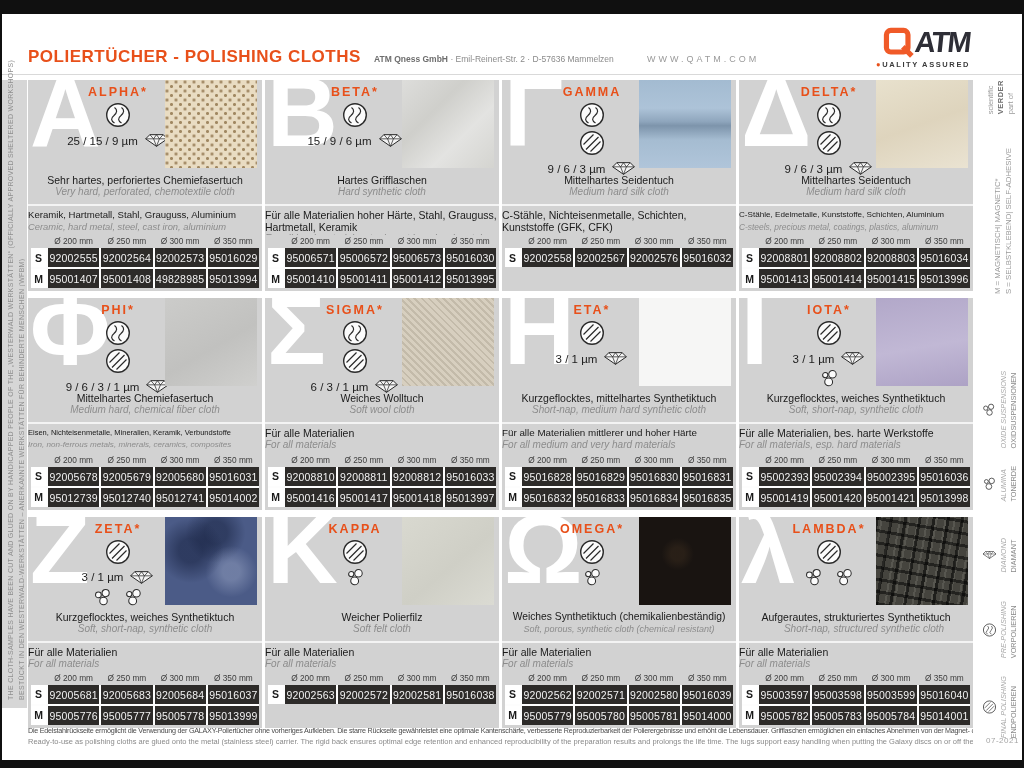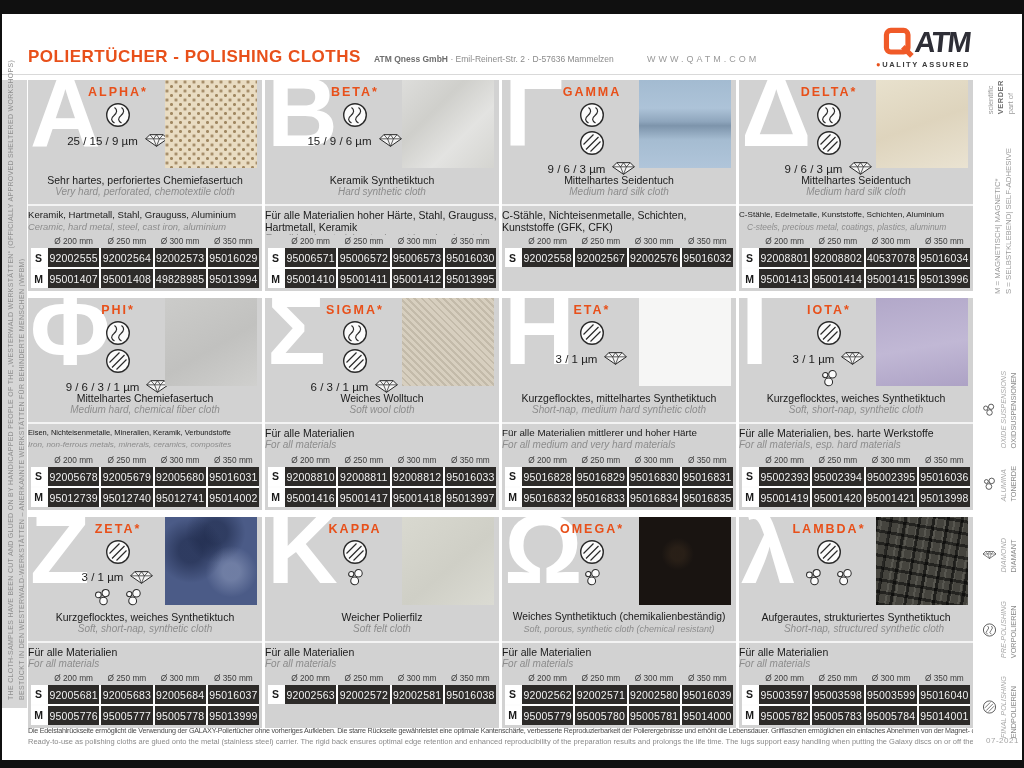--- a/index.html
+++ b/index.html
@@ -204,21 +204,21 @@
     <path d="M7 2 h16 l5 5 -13 9 L2 7 z" fill="rgba(255,255,255,.75)" stroke="#2a2a2a" stroke-width="1.2"></path>
     <path d="M2 7 h26 M7 2 l4.5 5 3.5 -5 3.5 5 4.5 -5 M11.5 7 l3.5 9 3.5 -9" fill="none" stroke="#2a2a2a" stroke-width="0.9"></path>
   </svg>
 </span>
             </div>
 
       </div>
       <div class="swatch sw-light-fleece"></div>
     </div>
     <div class="desc">
-      <div class="de" style="font-size: 10.5px; white-space: nowrap;">Keramik Synthetiktuch</div>
+      <div class="de" style="font-size: 10.5px; white-space: nowrap;">Hartes Grifflaschen</div>
       <div class="en" style="font-size: 10px; white-space: nowrap;">Hard synthetic cloth</div>
     </div>
     <div class="mats">
       <div class="de">Für alle Materialien hoher Härte, Stahl, Grauguss, Hartmetall, Keramik</div>
       <div class="en">For all hard materials, steel, cast iron, hard metal, ceramic</div>
     </div>
     <div class="pn">
       <div class="pn-h-grid">
             <span class="pn-h"></span>
             <span class="pn-h">Ø 200 mm</span>
@@ -330,35 +330,35 @@
 
       </div>
       <div class="swatch sw-cream-silk"></div>
     </div>
     <div class="desc">
       <div class="de" style="font-size: 10.5px; white-space: nowrap;">Mittelhartes Seidentuch</div>
       <div class="en" style="font-size: 10px; white-space: nowrap;">Medium hard silk cloth</div>
     </div>
     <div class="mats">
       <div class="de" style="font-size: 8.1px; white-space: nowrap;">C-Stähle, Edelmetalle, Kunststoffe, Schichten, Aluminium</div>
-      <div class="en" style="font-size: 8.4px; white-space: nowrap; padding-left: 8px;">C-steels, precious metal, coatings, plastics, aluminum</div>
+      <div class="en" style="font-size: 8.4px; white-space: nowrap;">C-steels, precious metal, coatings, plastics, aluminum</div>
     </div>
     <div class="pn">
       <div class="pn-h-grid">
             <span class="pn-h"></span>
             <span class="pn-h">Ø 200 mm</span>
             <span class="pn-h">Ø 250 mm</span>
             <span class="pn-h">Ø 300 mm</span>
             <span class="pn-h">Ø 350 mm</span>
           </div>
       <div class="pn-d-grid">
             <span class="pn-l">S</span>
             <span class="pn-c">92008801</span>
             <span class="pn-c">92008802</span>
-            <span class="pn-c">40537078</span>
+            <span class="pn-c">92008803</span>
             <span class="pn-c">95016034</span>
             <span class="pn-l">M</span>
             <span class="pn-c">95001413</span>
             <span class="pn-c">95001414</span>
             <span class="pn-c">95001415</span>
             <span class="pn-c">95013996</span>
           </div>
     </div>
   </section>
 

